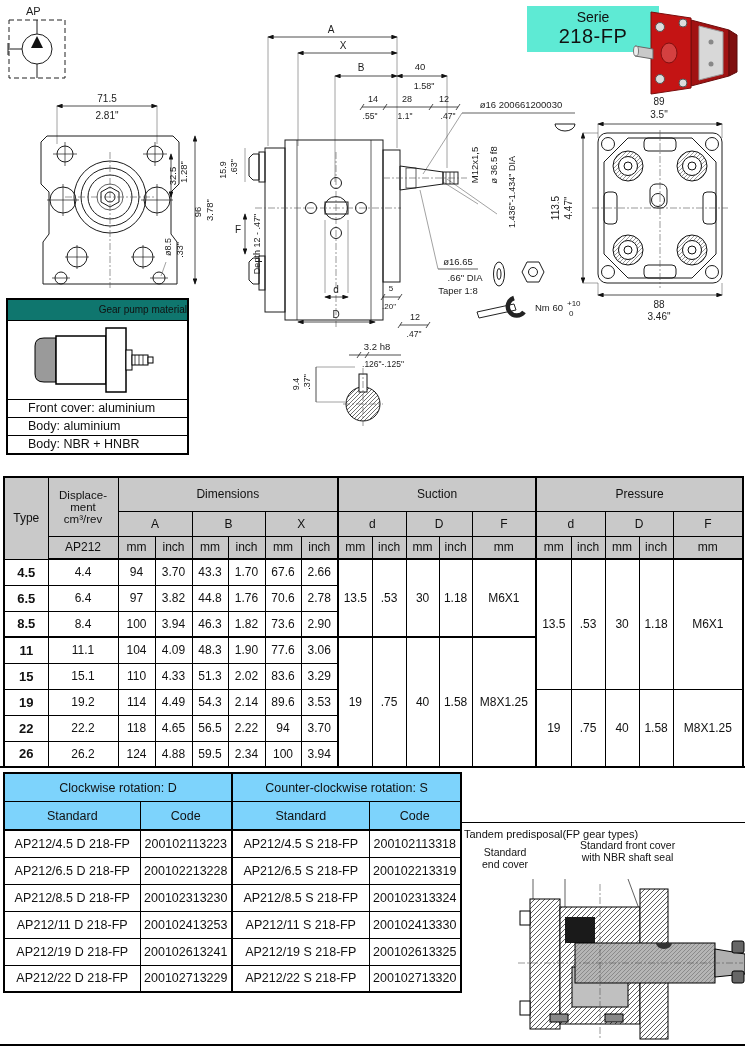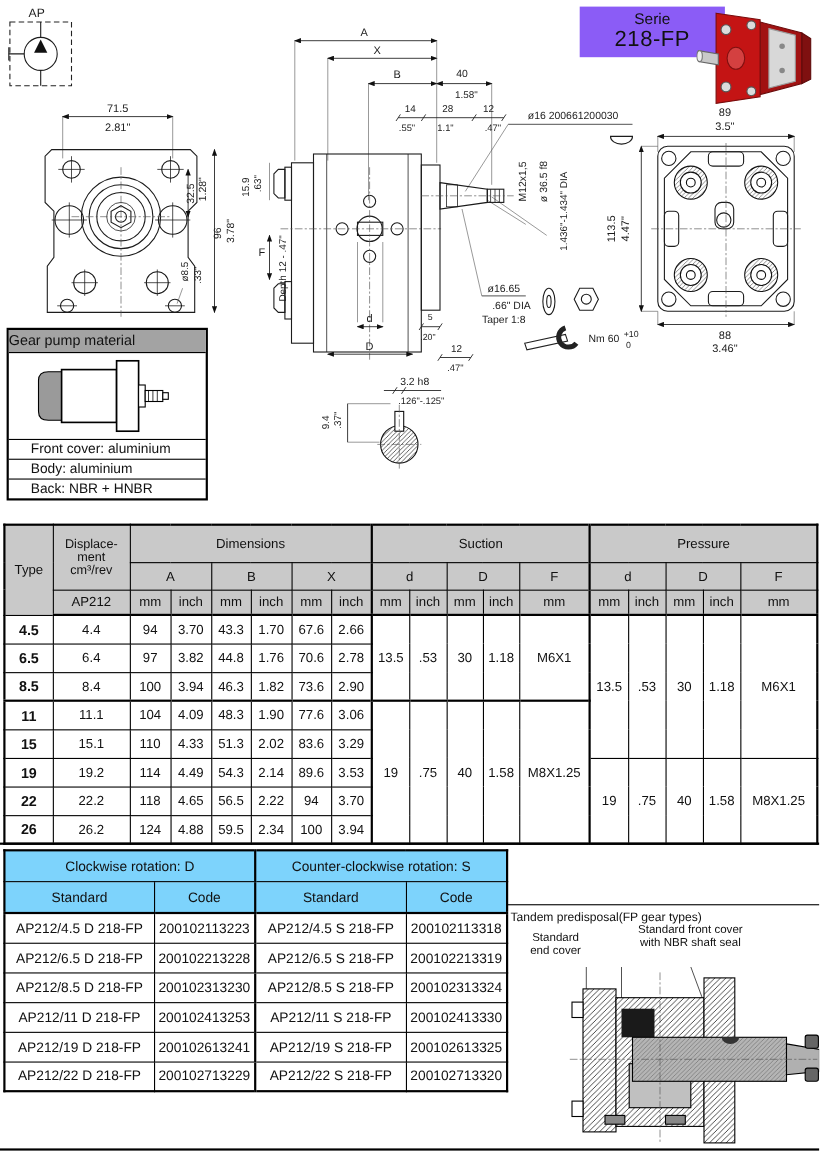--- a/index.html
+++ b/index.html
@@ -25,26 +25,26 @@
   #dim-table td.typec{font-weight:bold;font-size:13px}
   #dim-table thead tr.hr3 th{border-bottom:2px solid #000}
   .bl2{border-left:2px solid #000 !important}
   .bt2{border-top:2px solid #000 !important}
   #codes-table{position:absolute;left:3px;top:772px;width:457px;table-layout:fixed;border:2px solid #000}
   #codes-table th,#codes-table td{border:1px solid #000;text-align:center;vertical-align:middle;
       font-size:12.5px;font-weight:400;padding:0}
   #codes-table thead th{background:#7dd3fc;height:27px}
   #codes-table thead tr:last-child th{border-bottom:2px solid #000}
   #codes-table tbody tr{height:27px}
-  #serie-badge{left:527px;top:6px;width:132px;height:46px;background:#8b5cf6;text-align:center}
+  #serie-badge{left:527px;top:6px;width:132px;height:46px;background:#5eead4;text-align:center}
   #serie-line1{font-size:14px;padding-top:3px;line-height:16px}
   #serie-line2{font-size:20px;line-height:22px;letter-spacing:.5px}
   #mat-box{left:6px;top:298px;width:179px;border:2px solid #000;background:#fff}
-  #mat-box .mat-title{background:#a3a3a3;border-bottom:1.5px solid #000;text-align:left;
-      font-size:13px;height:20px;line-height:20px}
+  #mat-box .mat-title{background:#0f766e;border-bottom:1.5px solid #000;text-align:right;
+      font-size:10px;height:20px;line-height:20px}
   #mat-box .mat-fig{height:78px;border-bottom:1.5px solid #000;display:flex;align-items:center;justify-content:center}
   #mat-box .mat-row{border-bottom:1px solid #000;font-size:12.5px;height:17px;line-height:17px;padding-left:20px}
   #mat-box .mat-row:last-child{border-bottom:none}
   #notes{left:172px;top:419px;font-size:11px;line-height:18px}
   #rule-mid{left:0;top:766px;width:745px;height:2px;background:#000}
   #rule-bottom{left:0;top:1044px;width:745px;height:2px;background:#000}
   #tandem{left:460px;top:822px;width:285px;height:222px;border-top:1.5px solid #000}
   #tandem-title{position:absolute;left:4px;top:5px;font-size:11px}
   #tandem-endcover{position:absolute;left:22px;top:23px;font-size:10.5px;line-height:12px;text-align:center}
   #tandem-frontcover{position:absolute;left:120px;top:16px;font-size:10.5px;line-height:12px;text-align:center}
@@ -332,21 +332,21 @@
         <rect x="112" y="26" width="6" height="20" fill="#fff" stroke="#000"></rect>
         <rect x="118" y="31" width="16" height="10" fill="#fff" stroke="#000"></rect>
         <line x1="121" y1="31" x2="121" y2="41" stroke="#000" stroke-width=".7"></line>
         <line x1="125" y1="31" x2="125" y2="41" stroke="#000" stroke-width=".7"></line>
         <line x1="129" y1="31" x2="129" y2="41" stroke="#000" stroke-width=".7"></line>
         <rect x="134" y="33" width="5" height="6" fill="#fff" stroke="#000"></rect>
       </svg>
     </div>
     <div class="mat-row">Front cover: aluminium</div>
     <div class="mat-row">Body: aluminium</div>
-    <div class="mat-row">Back: NBR + HNBR</div>
+    <div class="mat-row">Body: NBR + HNBR</div>
   </div>
 
 
   <table id="dim-table">
     <colgroup>
       <col style="width:44px">
         <col style="width:70px">
       <col style="width:37px">
         <col style="width:37px">
         <col style="width:36px">

